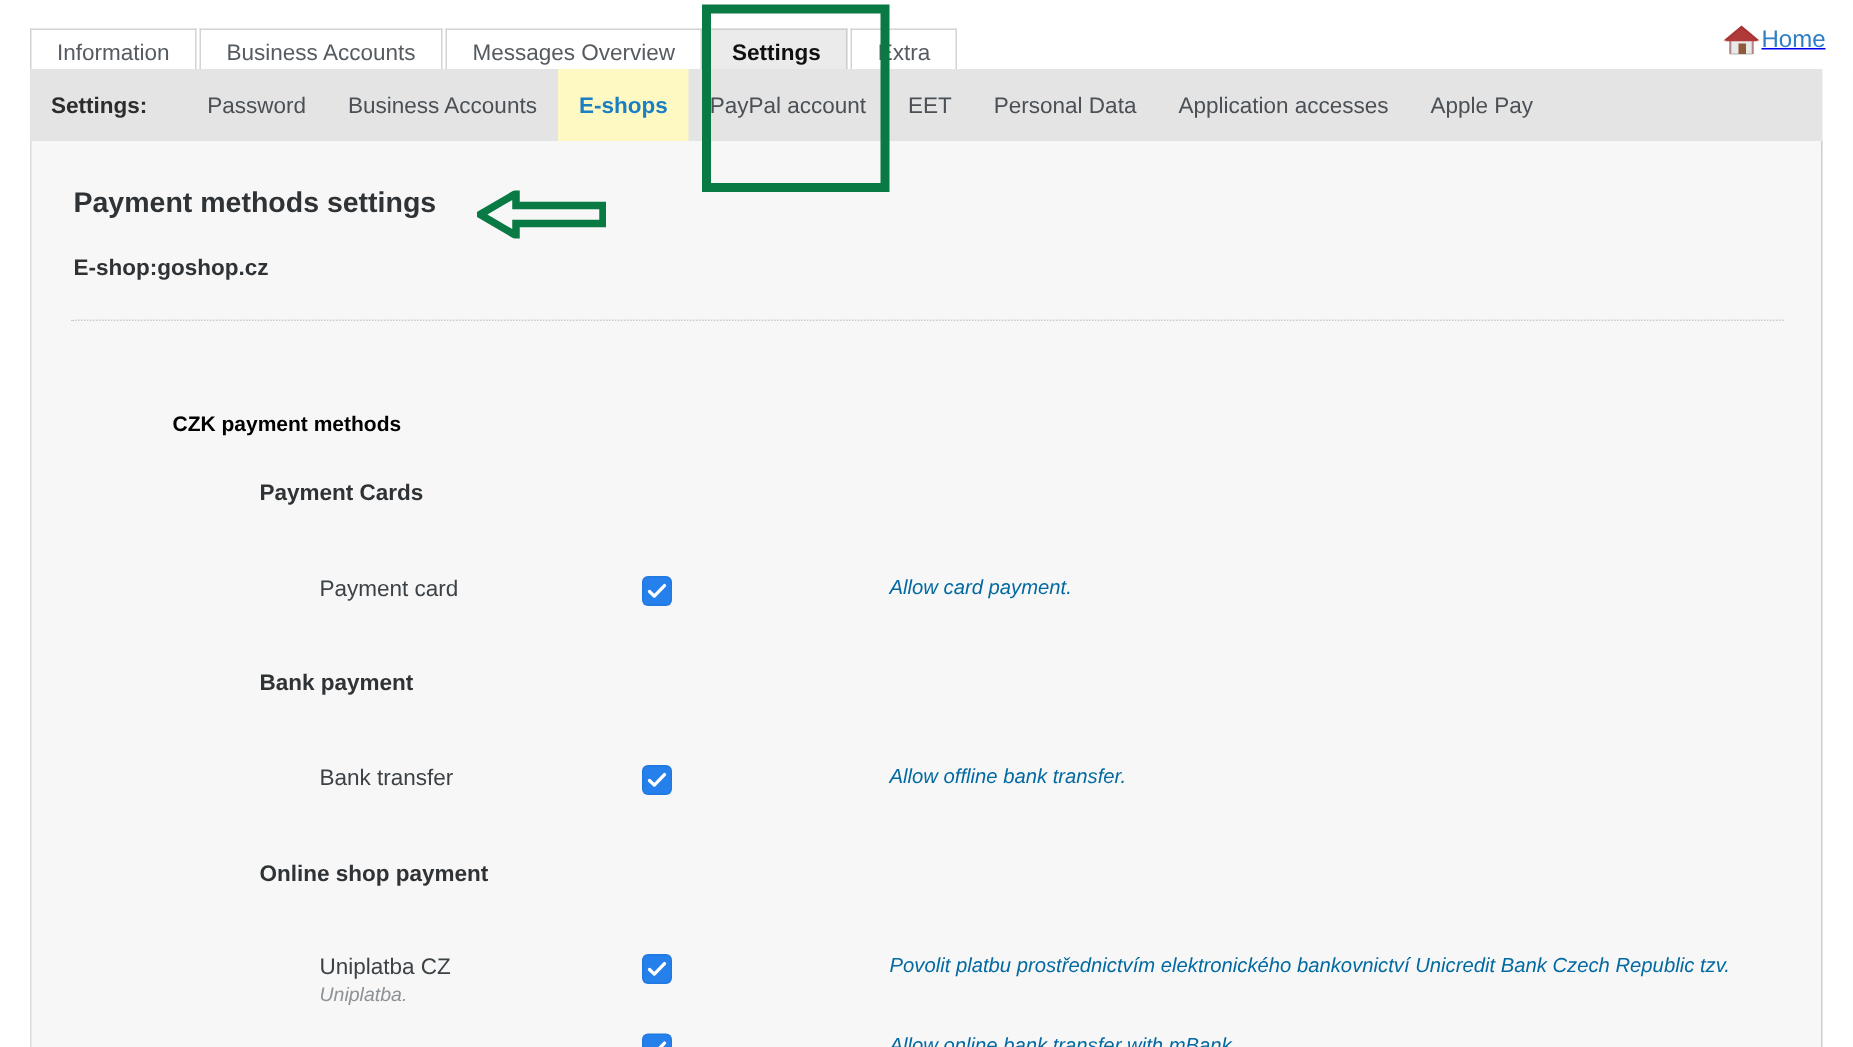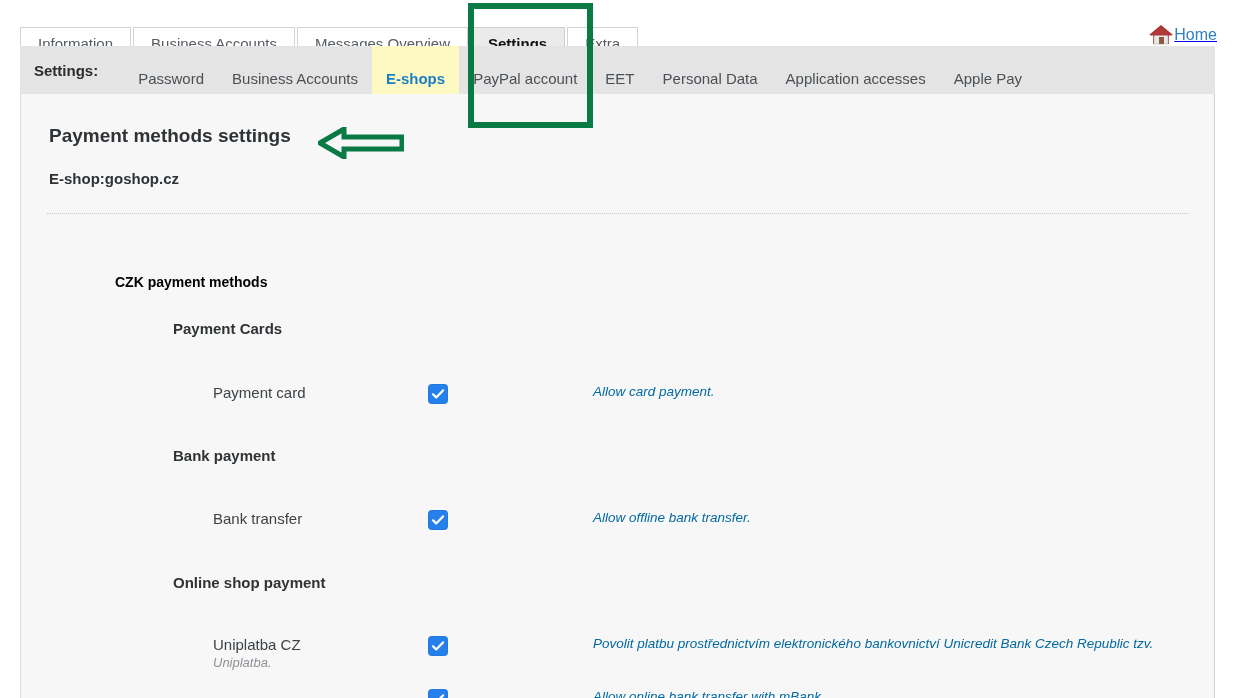--- a/index.html
+++ b/index.html
@@ -12,21 +12,21 @@
     height: 698px;
     overflow: hidden;
     font-family: "Liberation Sans", sans-serif;
     color: #333333;
     position: relative;
   }
 
   
   .topbar {
     position: absolute;
-    left: 0; top: 12px;
+    left: 0; top: 4px;
     width: 1235px;
     height: 46px;
     background: #ffffff;
   }
   .tabs {
     position: absolute;
     left: 20px; top: 13px;
     display: flex;
     align-items: flex-end;
     height: 33px;
@@ -85,21 +85,21 @@
   .subnav-title {
     font-size: 15px;
     font-weight: bold;
     color: #2c2c2c;
     margin-right: 26px;
     white-space: nowrap;
   }
   .subnav-item {
     font-size: 15px;
     color: #4a5055;
-    padding: 8px 14px;
+    padding: 0 14px;
     height: 48px;
     line-height: 50px;
     white-space: nowrap;
     box-sizing: border-box;
   }
   .subnav-item.active {
     background: #fef9c3;
     color: #1b7fc4;
     font-weight: bold;
   }

